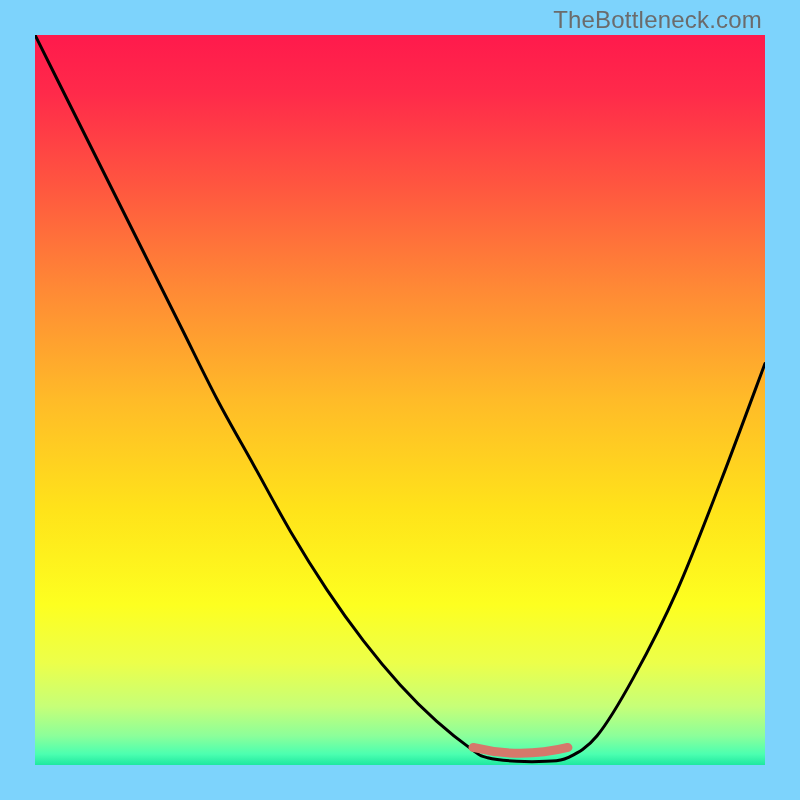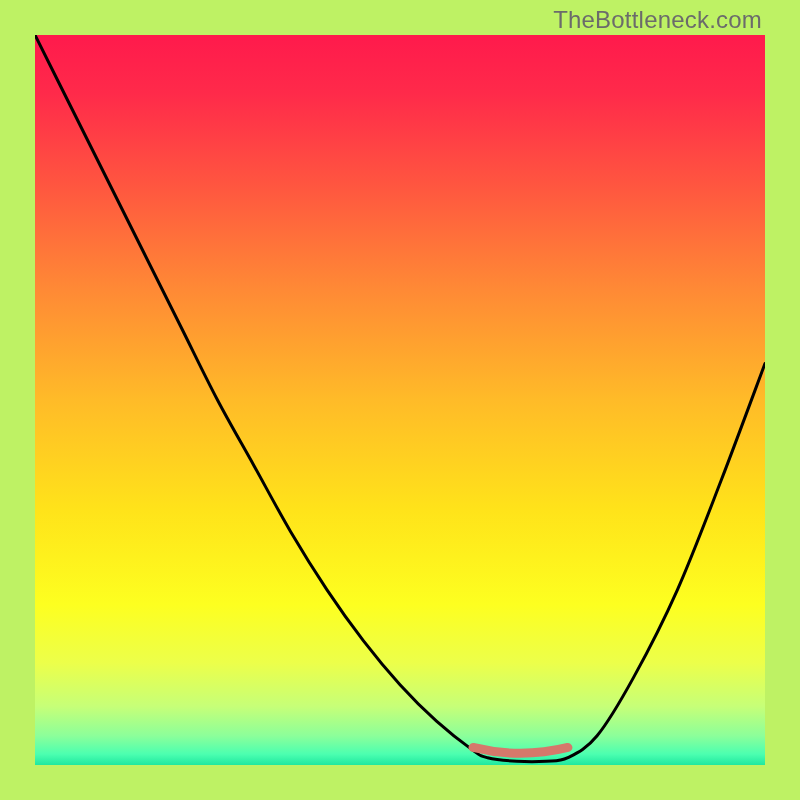--- a/index.html
+++ b/index.html
@@ -8,21 +8,21 @@
     width: 800px;
     height: 800px;
     background: #000;
     overflow: hidden;
     font-family: Arial, Helvetica, sans-serif;
   }
   .frame {
     position: relative;
     width: 800px;
     height: 800px;
-    background: #bef264;
+    background: #7dd3fc;
     text-align: center;
   }
   .plot-area {
     position: absolute;
     left: 35px;
     top: 35px;
     width: 730px;
     height: 730px;
     overflow: hidden;
   }

